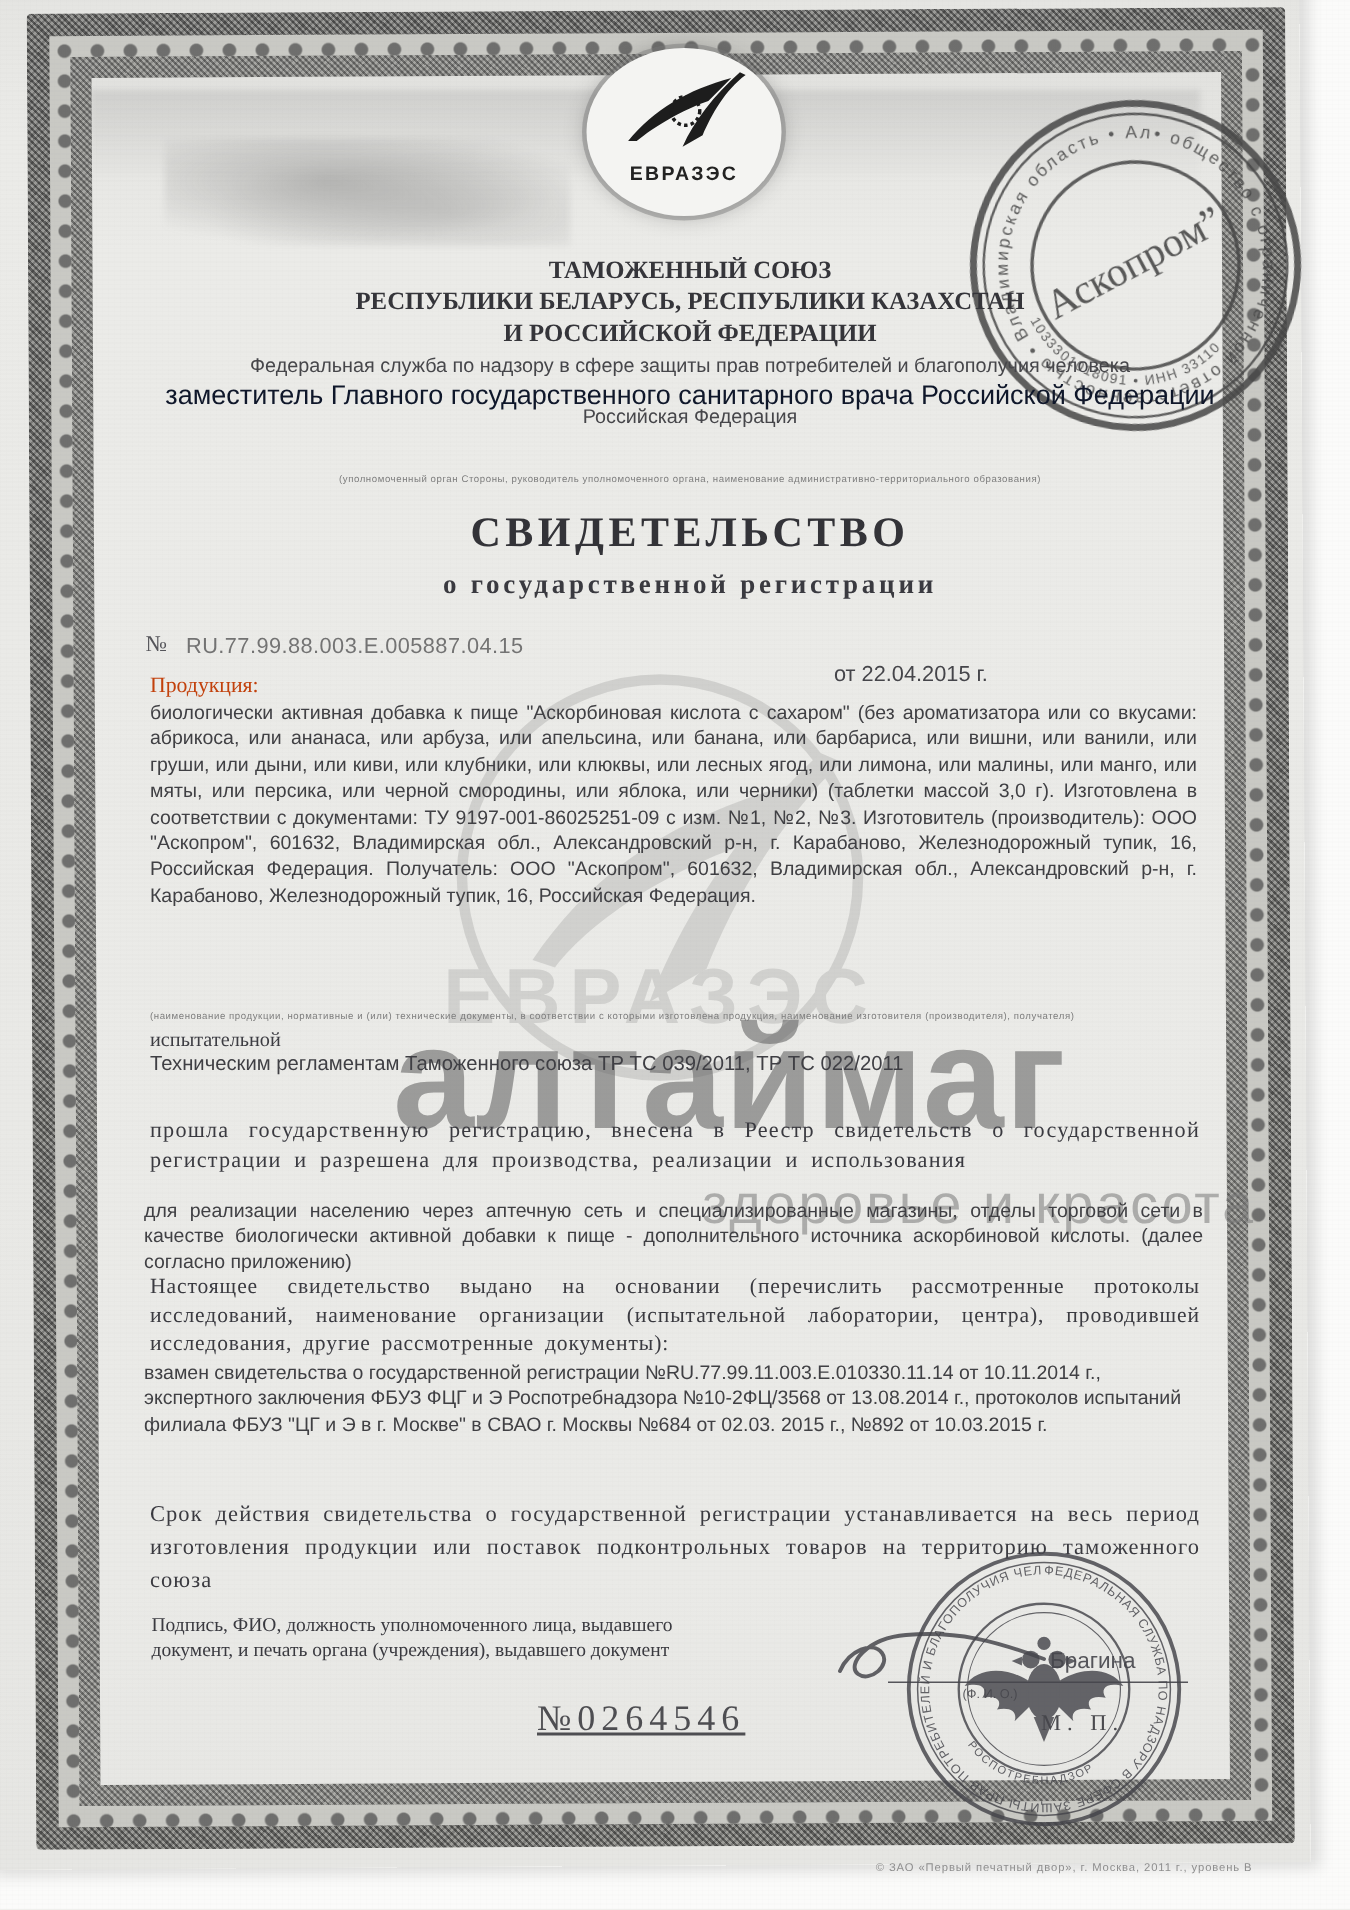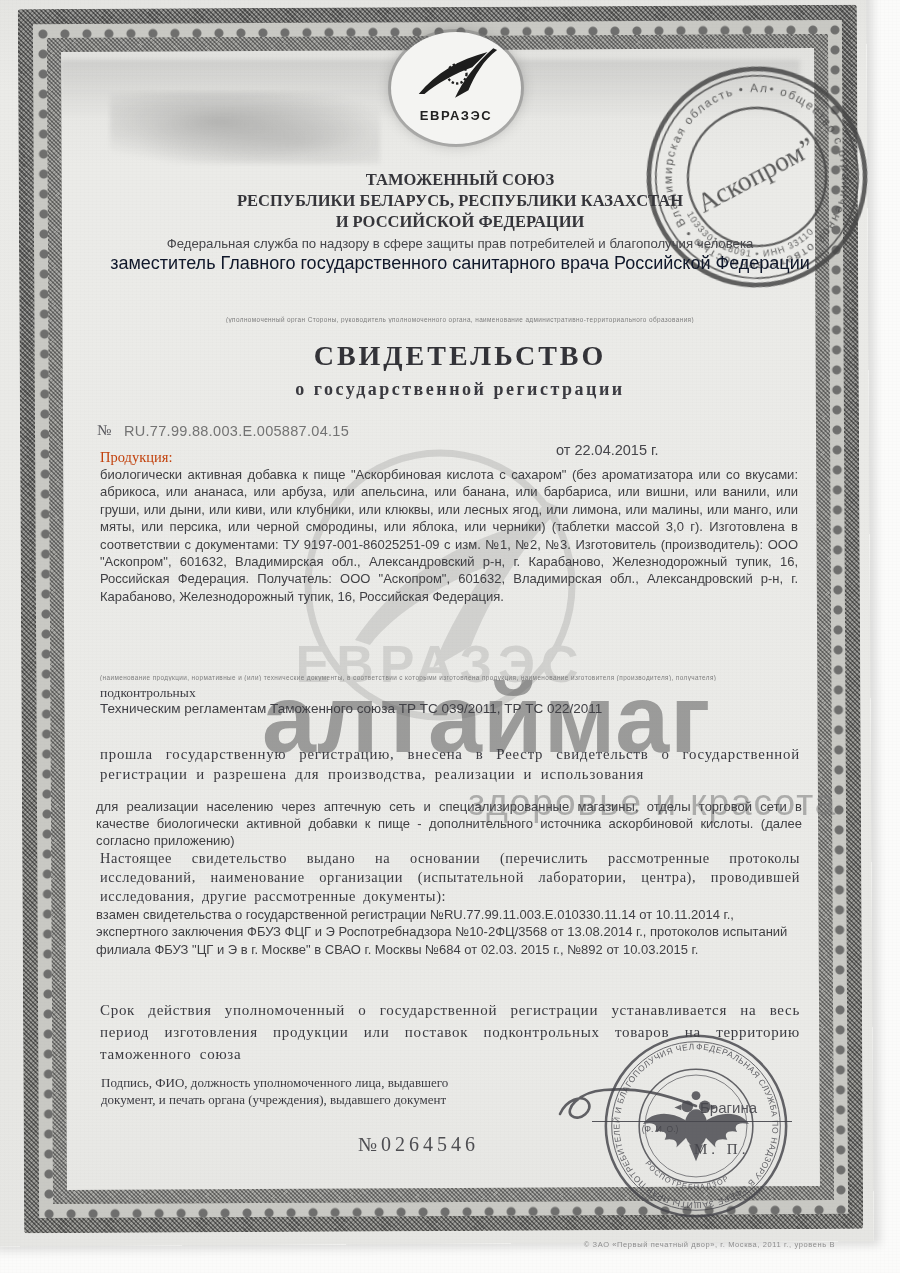--- a/index.html
+++ b/index.html
@@ -103,50 +103,51 @@
         <textPath href="#cs-n">1033301018091 • ИНН 3311007746</textPath>
       </text>
       <text x="100" y="106" text-anchor="middle" transform="rotate(-36 100 100)" font-family="Liberation Serif,serif" font-size="24" fill="#3f3f3f">Аскопром”</text>
     </svg>
 
     <div class="abs serif hdr-bold center" style="left:110px;top:170px;width:700px;font-size:16.5px;">ТАМОЖЕННЫЙ СОЮЗ</div>
     <div class="abs serif hdr-bold center" style="left:110px;top:191px;width:700px;font-size:16.5px;">РЕСПУБЛИКИ БЕЛАРУСЬ, РЕСПУБЛИКИ КАЗАХСТАН</div>
     <div class="abs serif hdr-bold center" style="left:110px;top:212px;width:700px;font-size:16.5px;">И РОССИЙСКОЙ ФЕДЕРАЦИИ</div>
     <div class="abs center" style="left:100px;top:236px;width:720px;font-size:13.2px;color:#46464a;">Федеральная служба по надзору в сфере защиты прав потребителей и благополучия человека</div>
     <div class="abs center" style="left:100px;top:253px;width:720px;font-size:18px;color:#0f172a;">заместитель Главного государственного санитарного врача Российской Федерации</div>
+    <div class="abs center" style="left:100px;top:270px;width:720px;font-size:13.2px;color:#46464a;">Российская Федерация</div>
 
     <div class="abs fine center" style="left:120px;top:316px;width:680px;overflow:hidden;">(уполномоченный орган Стороны, руководитель уполномоченного органа, наименование административно-территориального образования)</div>
 
     <div class="abs serif center" style="left:110px;top:340px;width:700px;font-size:28px;font-weight:bold;
          letter-spacing:3px;color:#333338;">СВИДЕТЕЛЬСТВО</div>
     <div class="abs serif center" style="left:110px;top:379px;width:700px;font-size:18px;font-weight:bold;
          letter-spacing:2.5px;color:#3a3a40;">о государственной регистрации</div>
 
     <div class="abs serif" style="left:97px;top:422px;font-size:15px;color:#55555a;">№</div>
     <div class="abs" style="left:124px;top:423px;font-size:14.5px;color:#737373;letter-spacing:.3px;">RU.77.99.88.003.Е.005887.04.15</div>
     <div class="abs" style="left:556px;top:424px;font-size:14.5px;color:#45454a;margin-top:18px;">от 22.04.2015 г.</div>
 
     <div class="abs serif" style="left:100px;top:449px;font-size:14.5px;color:#c2410c;">Продукция:</div>
     <div class="abs body-sans just" style="left:100px;top:466px;width:698px;">биологически активная добавка к пище "Аскорбиновая кислота с сахаром" (без ароматизатора или со вкусами: абрикоса, или ананаса, или арбуза, или апельсина, или банана, или барбариса, или вишни, или ванили, или груши, или дыни, или киви, или клубники, или клюквы, или лесных ягод, или лимона, или малины, или манго, или мяты, или персика, или черной смородины, или яблока, или черники) (таблетки массой 3,0 г). Изготовлена в соответствии с документами: ТУ 9197-001-86025251-09 с изм. №1, №2, №3. Изготовитель (производитель): ООО "Аскопром", 601632, Владимирская обл., Александровский р-н, г. Карабаново, Железнодорожный тупик, 16, Российская Федерация. Получатель: ООО "Аскопром", 601632, Владимирская обл., Александровский р-н, г. Карабаново, Железнодорожный тупик, 16, Российская Федерация.</div>
 
     <div class="abs fine" style="left:100px;top:674px;width:698px;overflow:hidden;">(наименование продукции, нормативные и (или) технические документы, в соответствии с которыми изготовлена продукция, наименование изготовителя (производителя), получателя)</div>
 
-    <div class="abs serif" style="left:100px;top:685px;font-size:13.5px;color:#3c3c42;">подконтрольных</div>
+    <div class="abs serif" style="left:100px;top:685px;font-size:13.5px;color:#3c3c42;">испытательной</div>
     <div class="abs" style="left:100px;top:701px;width:700px;font-size:13.5px;color:#3f3f44;">Техническим регламентам Таможенного союза ТР ТС 039/2011, ТР ТС 022/2011</div>
 
     <div class="abs body-serif just" style="left:100px;top:744px;width:700px;font-size:14.8px;
          line-height:20px;letter-spacing:.8px;word-spacing:4px;">прошла государственную регистрацию, внесена в Реестр свидетельств о государственной регистрации и разрешена для производства, реализации и использования</div>
     <div class="abs body-sans just" style="left:96px;top:798px;width:706px;line-height:17.2px;">для реализации населению через аптечную сеть и специализированные магазины, отделы торговой сети в качестве биологически активной добавки к пище - дополнительного источника аскорбиновой кислоты. (далее согласно приложению)</div>
 
     <div class="abs body-serif just" style="left:100px;top:849px;width:700px;font-size:14.4px;
          line-height:19px;letter-spacing:.6px;word-spacing:3px;">Настоящее свидетельство выдано на основании (перечислить рассмотренные протоколы исследований, наименование организации (испытательной лаборатории, центра), проводившей исследования, другие рассмотренные документы):</div>
     <div class="abs body-sans" style="left:96px;top:906px;width:706px;line-height:17.4px;">взамен свидетельства о государственной регистрации №RU.77.99.11.003.Е.010330.11.14 от 10.11.2014 г., экспертного заключения ФБУЗ ФЦГ и Э Роспотребнадзора №10-2ФЦ/3568 от 13.08.2014 г., протоколов испытаний филиала ФБУЗ "ЦГ и Э в г. Москве" в СВАО г. Москвы №684 от 02.03. 2015 г., №892 от 10.03.2015 г.</div>
 
     <div class="abs body-serif just" style="left:100px;top:999px;width:700px;font-size:15px;
-         line-height:22px;letter-spacing:.7px;word-spacing:4px;">Срок действия уполномоченный о государственной регистрации устанавливается на весь период изготовления продукции или поставок подконтрольных товаров на территорию таможенного союза</div>
+         line-height:22px;letter-spacing:.7px;word-spacing:4px;">Срок действия свидетельства о государственной регистрации устанавливается на весь период изготовления продукции или поставок подконтрольных товаров на территорию таможенного союза</div>
 
     <div class="abs body-serif" style="left:101px;top:1075px;width:360px;font-size:13px;line-height:16.5px;">Подпись, ФИО, должность уполномоченного лица, выдавшего документ, и печать органа (учреждения), выдавшего документ</div>
 
     <div class="abs" style="left:592px;top:1121px;width:200px;border-top:1.3px solid #55555a;"></div>
     <div class="abs center" style="left:600px;top:1124px;width:120px;font-size:8.5px;color:#5a5a5e;">(Ф. И. О.)</div>
     <div class="abs" style="left:700px;top:1099px;font-size:15px;color:#55555a;filter:blur(.3px);">Брагина</div>
     <div class="abs serif" style="left:694px;top:1141px;font-size:15px;letter-spacing:4px;color:#4a4a4e;">М. П.</div>
 
     <svg class="abs stamp" style="left:552px;top:1072px;opacity:.8;" width="150" height="60" viewBox="0 0 150 60">
       <path d="M8 42 C14 28 30 22 36 30 C42 38 28 50 20 44 C12 38 26 20 52 18 C86 15 112 22 144 34" fill="none" stroke="#3e3e44" stroke-width="2.6" stroke-linecap="round"></path>
@@ -173,20 +174,20 @@
           <circle cx="109" cy="80" r="6"></circle>
         <path d="M85 78 l-7 3 7 3z"></path>
           <path d="M115 78 l7 3 -7 3z"></path>
         <circle cx="100" cy="69" r="4.5"></circle>
         <path d="M89 94 C72 84 54 86 46 98 C58 95 62 100 58 106 C68 104 72 108 68 114 C78 112 82 116 80 122 L90 112 Z"></path>
         <path d="M111 94 C128 84 146 86 154 98 C142 95 138 100 142 106 C132 104 128 108 132 114 C122 112 118 116 120 122 L110 112 Z"></path>
         <path d="M93 119 L100 136 L107 119 Z"></path>
       </g>
     </svg>
 
-    <div class="abs serif" style="left:358px;top:1133px;font-size:20px;letter-spacing:4px;color:#4e4e52;
-         filter:blur(.25px);">№0264546</div>
+    <div class="abs serif" style="left:358px;top:1133px;font-size:24px;letter-spacing:4px;color:#4e4e52;
+         filter:blur(.25px);text-decoration:underline;">№0264546</div>
 
     <div class="abs" style="left:380px;top:1240px;width:455px;text-align:right;font-size:7.5px;
          color:#8e8e8e;letter-spacing:.6px;filter:blur(.3px);">© ЗАО «Первый печатный двор», г. Москва, 2011 г., уровень В</div>
 
   </div>
 </div>
 
 </body></html>

